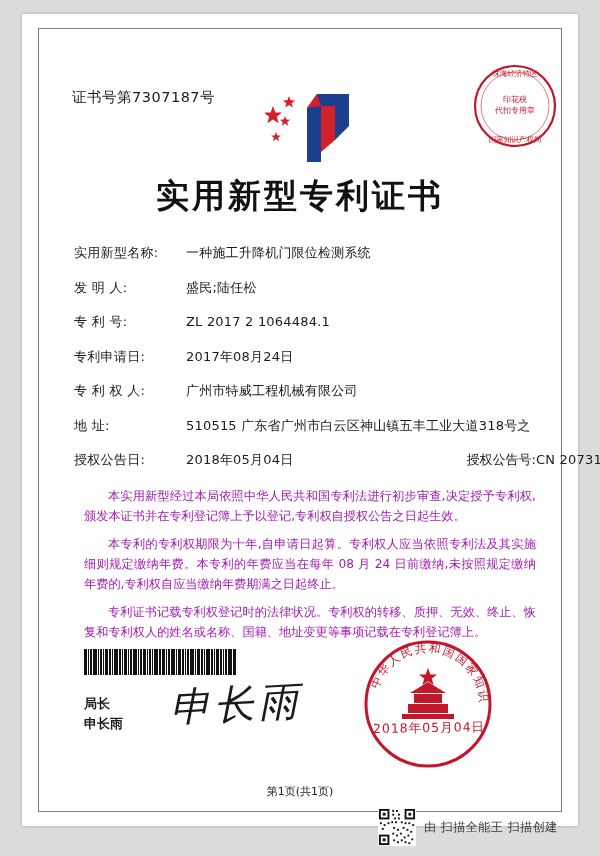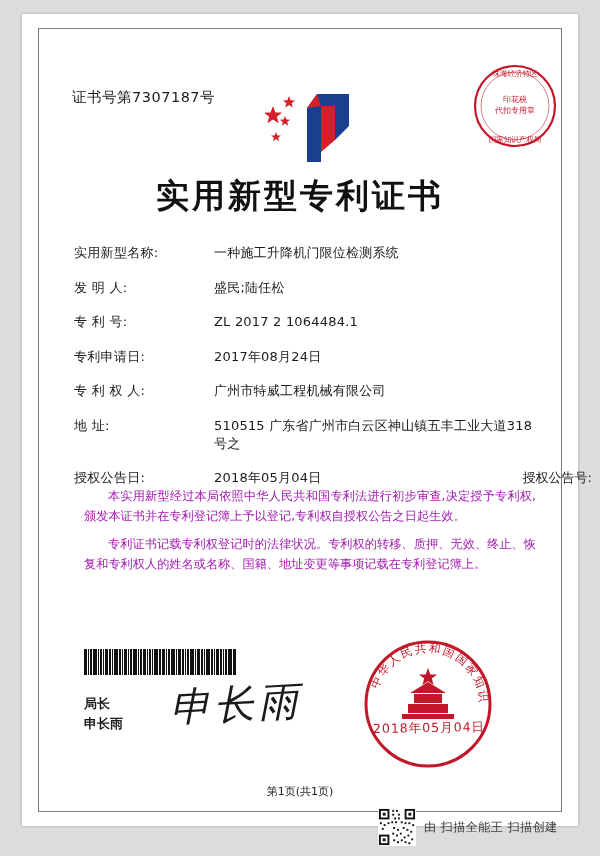--- a/index.html
+++ b/index.html
@@ -41,21 +41,20 @@
     font-family:"DejaVu Sans",sans-serif;
   }
   .fields{
     position:absolute;left:52px;top:230px;right:40px;
   }
   .row{
     display:flex;align-items:baseline;
     margin-bottom:16.5px;
     font-size:13px;color:#1b1b1b;
     font-family:"DejaVu Sans",sans-serif;
-    gap:28px;
   }
   .row .lbl{
     width:112px;flex:0 0 112px;
     letter-spacing:.3px;
   }
   .row .val{flex:1 1 auto;letter-spacing:.2px;}
   .row.split .val{flex:0 0 250px;}
   .row .lbl2{width:100px;flex:0 0 100px;text-align:right;}
   .body-text{
     position:absolute;left:62px;right:42px;top:472px;
@@ -173,20 +172,21 @@
     <div class="row split">
       <span class="lbl">授权公告日:</span>
       <span class="val">2018年05月04日</span>
       <span class="lbl2">授权公告号:</span>
       <span class="val">CN 207312861 U</span>
     </div>
   </div>
 
   <div class="body-text">
     <p>本实用新型经过本局依照中华人民共和国专利法进行初步审查,决定授予专利权,颁发本证书并在专利登记簿上予以登记,专利权自授权公告之日起生效。</p>
+    <p>本专利的专利权期限为十年,自申请日起算。专利权人应当依照专利法及其实施细则规定缴纳年费。本专利的年费应当在每年 08 月 24 日前缴纳,未按照规定缴纳年费的,专利权自应当缴纳年费期满之日起终止。</p>
     <p>专利证书记载专利权登记时的法律状况。专利权的转移、质押、无效、终止、恢复和专利权人的姓名或名称、国籍、地址变更等事项记载在专利登记簿上。</p>
   </div>
 
   <div class="barcode">
     <i style="width:3px"></i><i style="width:1px"></i><i style="width:2px"></i><i style="width:4px"></i><i style="width:1px"></i><i style="width:2px"></i><i style="width:1px"></i><i style="width:3px"></i><i style="width:2px"></i><i style="width:1px"></i><i style="width:4px"></i><i style="width:2px"></i><i style="width:1px"></i><i style="width:3px"></i><i style="width:1px"></i><i style="width:2px"></i><i style="width:4px"></i><i style="width:1px"></i><i style="width:2px"></i><i style="width:3px"></i><i style="width:1px"></i><i style="width:2px"></i><i style="width:1px"></i><i style="width:4px"></i><i style="width:2px"></i><i style="width:3px"></i><i style="width:1px"></i><i style="width:2px"></i><i style="width:4px"></i><i style="width:1px"></i><i style="width:3px"></i><i style="width:2px"></i><i style="width:1px"></i><i style="width:2px"></i><i style="width:4px"></i><i style="width:1px"></i><i style="width:3px"></i><i style="width:2px"></i><i style="width:1px"></i><i style="width:4px"></i><i style="width:2px"></i><i style="width:1px"></i><i style="width:3px"></i><i style="width:2px"></i><i style="width:1px"></i><i style="width:2px"></i><i style="width:4px"></i><i style="width:3px"></i>
   </div>
 
   <div class="director">
     <div>局长</div>
     <div>申长雨</div>

